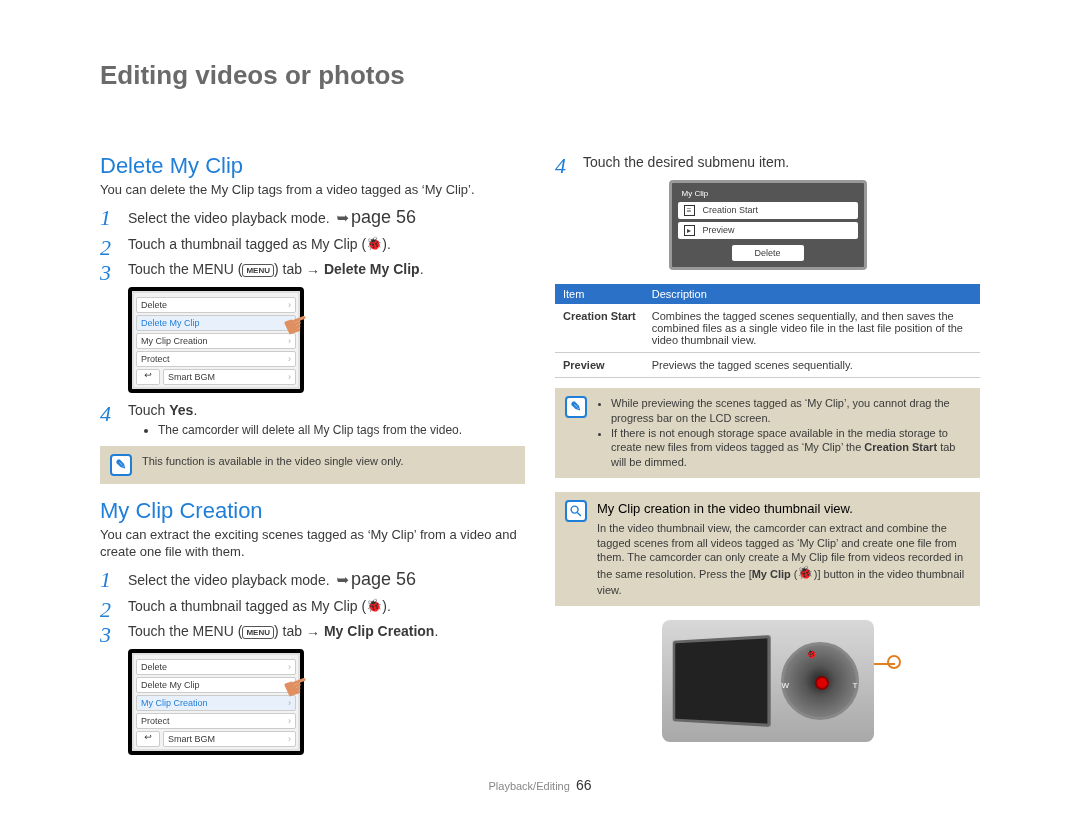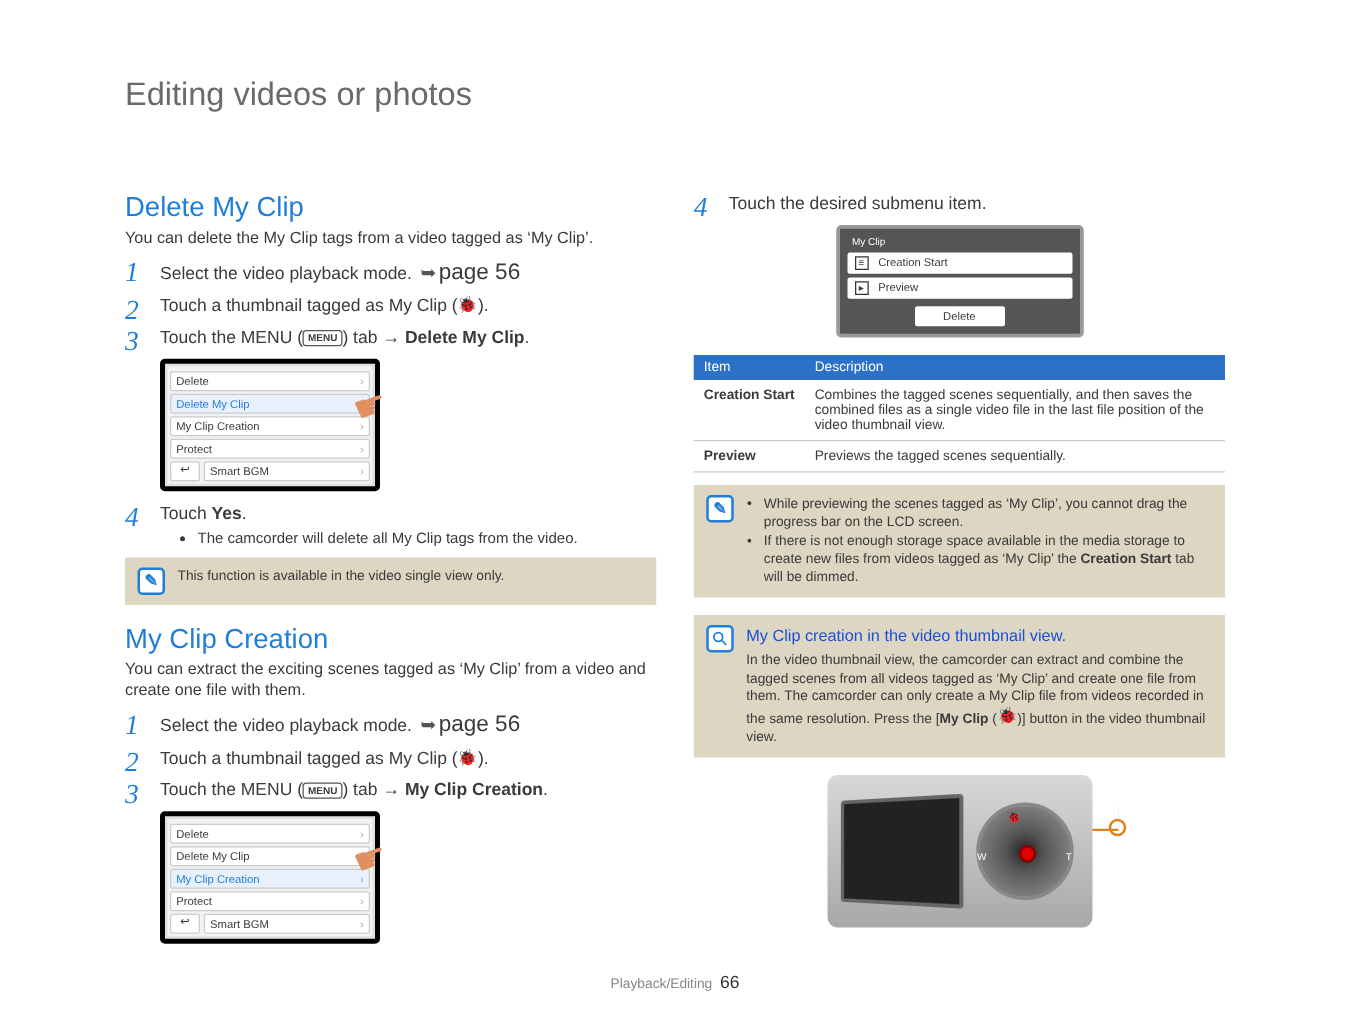--- a/index.html
+++ b/index.html
@@ -12,21 +12,21 @@
   .page {
     width: 980px;
     margin: 0 auto;
     padding: 60px 50px 30px;
     box-sizing: border-box;
     position: relative;
   }
   .page-title {
     font-size: 26px;
     color: #6a6a6a;
-    font-weight: 400;
+    font-weight: 700;
     margin: 0 0 20px;
   }
   .columns {
     display: flex;
     gap: 30px;
   }
   .col { flex: 1 1 50%; margin-top: 36px; }
 
   .section-title {
     color: #1f7ed8;
@@ -106,21 +106,21 @@
     line-height: 18px;
     flex: 0 0 auto;
     background: #fff;
   }
   .info-icon.lens {
     display:flex; align-items:center; justify-content:center;
   }
   .info-icon.lens svg { width:14px; height:14px; }
   .infobox .body { font-size: 11px; line-height: 1.35; }
   .infobox ul { margin:0; padding-left: 14px; }
-  .infobox .title { color:#1d4ed8; font-size: 13px; margin-bottom:3px; }
+  .infobox .title { color:#000000; font-size: 13px; margin-bottom:3px; }
 
   
   .lcd {
     width: 160px;
     border: 4px solid #000000;
     border-radius: 4px;
     background: #f2f2f2;
     margin: 6px 0 8px 28px;
     padding: 4px;
     box-shadow: inset 0 0 0 2px #e0e0e0;

